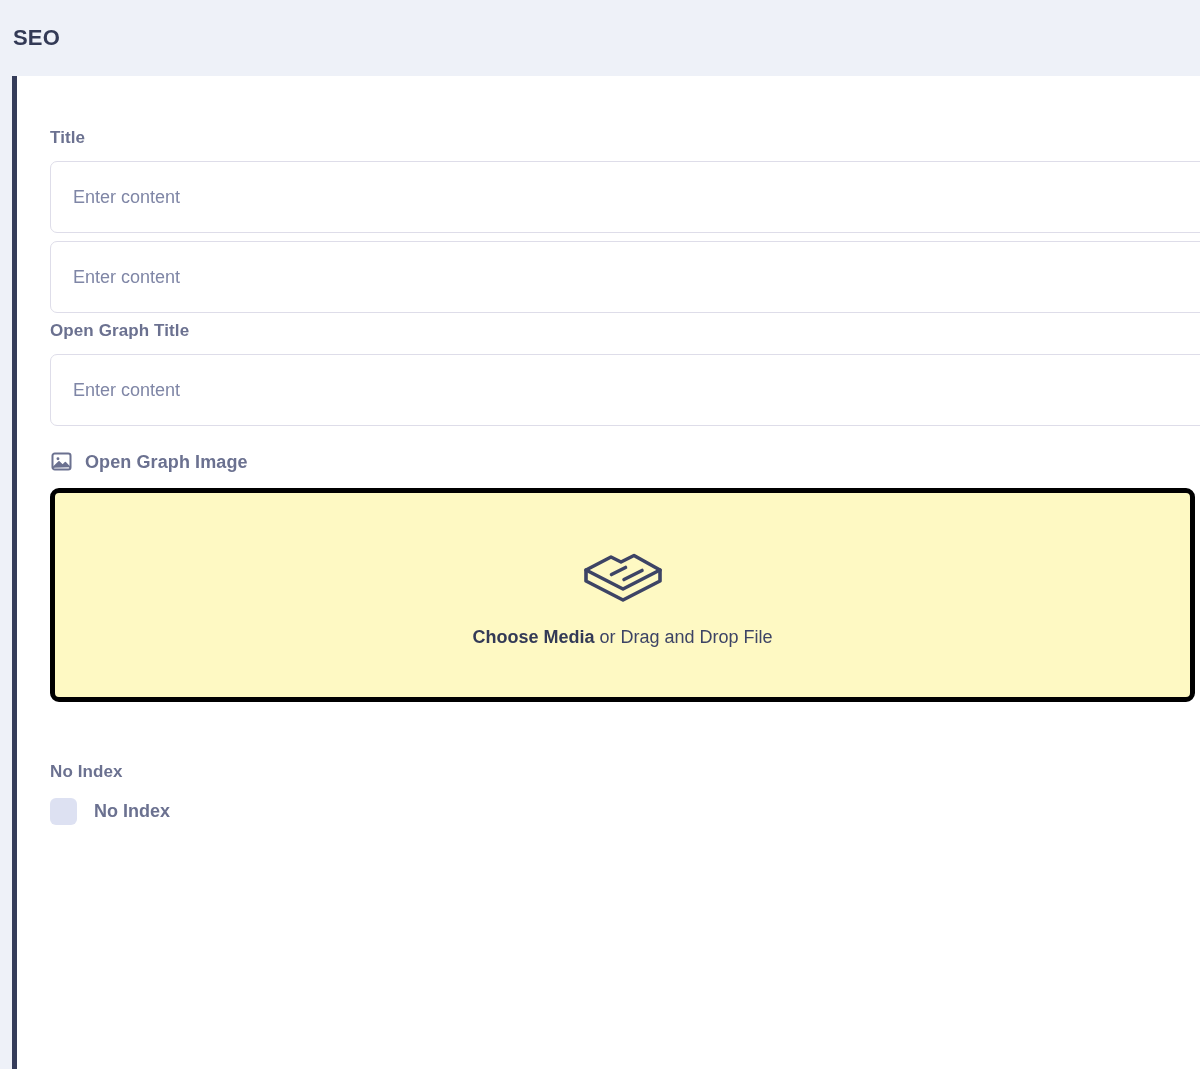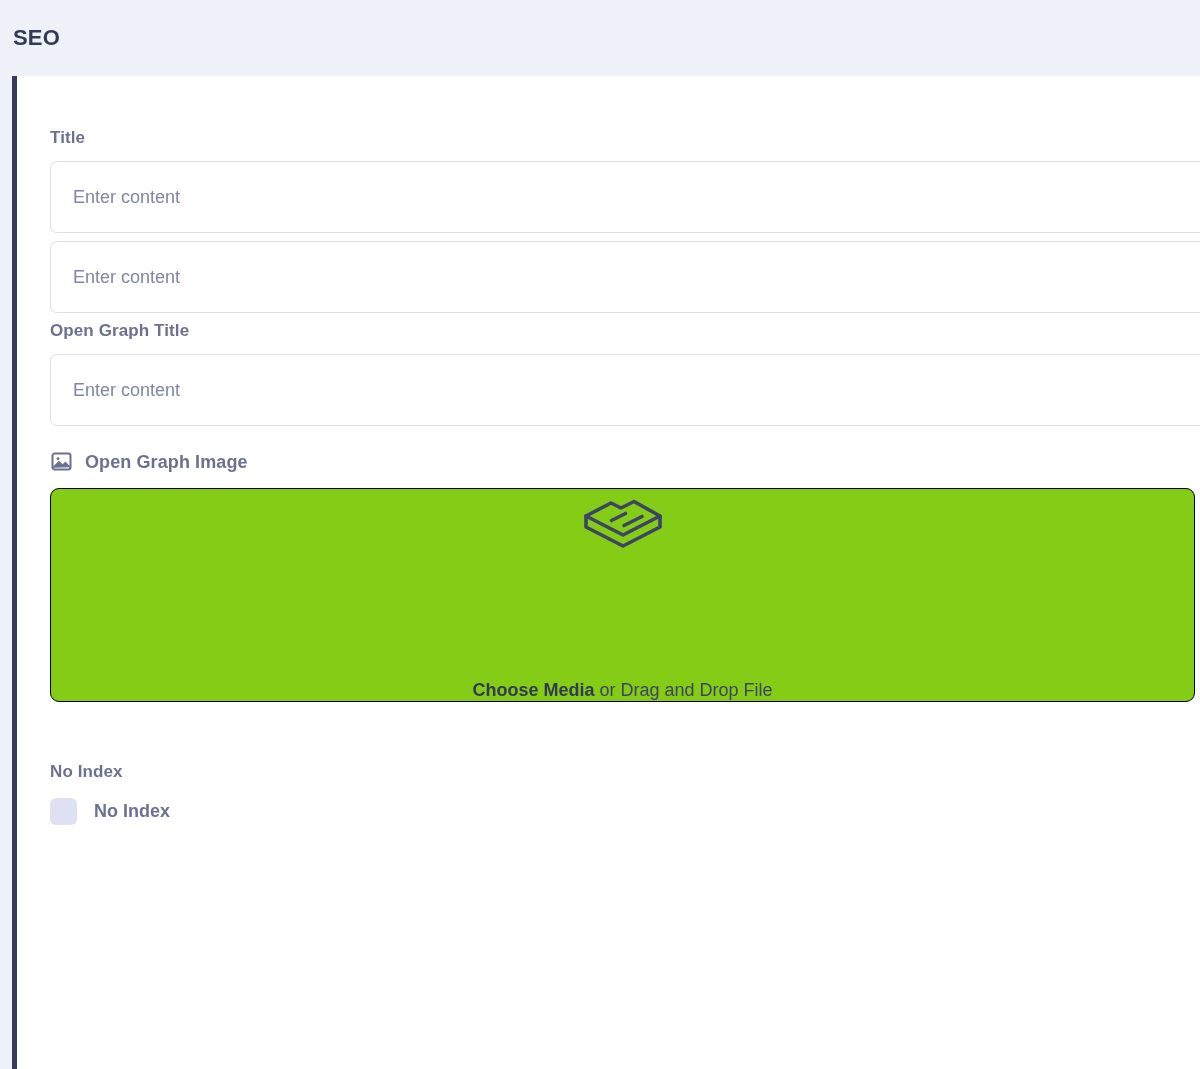--- a/index.html
+++ b/index.html
@@ -93,27 +93,27 @@
     width: 23px;
     height: 23px;
     flex: 0 0 23px;
     display: block;
   }
 
   
   .dropzone {
     width: 1145px;
     height: 214px;
-    border: 1px solid #000000;
+    border: 5px solid #000000;
     border-radius: 9px;
-    background: #84cc16;
+    background: #fef9c3;
     display: flex;
     flex-direction: column;
     align-items: center;
-    justify-content: space-between;
+    justify-content: center;
     margin-bottom: 60px;
   }
   .dropzone-icon {
     width: 86px;
     height: 62px;
     margin-bottom: 22px;
   }
   .dropzone-text {
     font-size: 18px;
     color: #3d4465;

